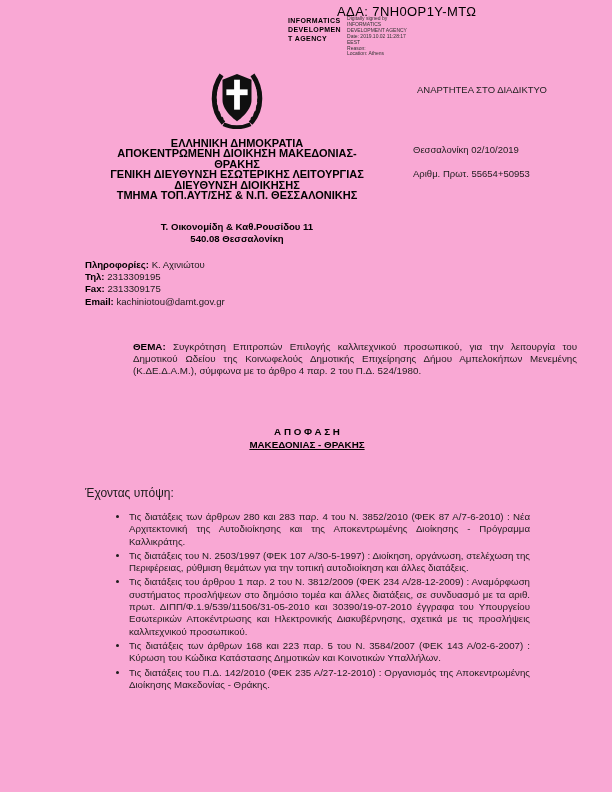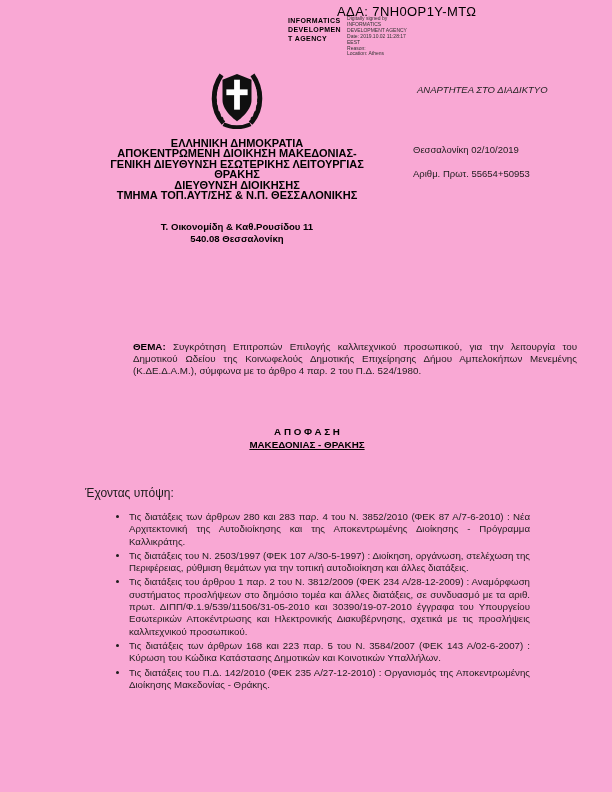--- a/index.html
+++ b/index.html
@@ -17,21 +17,21 @@
     position:absolute; top:4px; left:337px;
     font-size:13px; letter-spacing:0.4px; color:#000;
   }
   .sig { position:absolute; top:16px; left:288px; display:flex; }
   .sig-agency { font-size:7px; font-weight:bold; line-height:9px; letter-spacing:0.4px; color:#000; }
   .sig-agency span { display:block; }
   .sig-details { margin-left:6px; font-size:5px; line-height:5.9px; color:#333; width:70px; }
   .sig-details span { display:block; }
   .anartitea {
     position:absolute; top:84px; left:417px;
-    font-style:italic; font-size:9.5px; color:#222;
+    font-size:9.5px; color:#222;
   }
   .emblem { position:absolute; top:69px; left:208px; width:58px; height:62px; }
   .header-block {
     position:absolute; top:138px; left:57px; width:360px;
     text-align:center; font-weight:bold; font-size:11px; line-height:10.4px; color:#000;
   }
   .city-date { position:absolute; top:144px; left:413px; font-size:9.5px; }
   .protocol  { position:absolute; top:168px; left:413px; font-size:9.5px; }
   .address {
     position:absolute; top:221px; left:57px; width:360px;
@@ -93,34 +93,40 @@
       <path d="M30 5 L45 11 V32 C45 44 30 54 30 54 C30 54 15 44 15 32 V11 Z" fill="#101010"></path>
       <rect x="27" y="11" width="6" height="31" fill="#ffffff"></rect>
       <rect x="19" y="21" width="22" height="6" fill="#ffffff"></rect>
       <path d="M16 57 C24 61 36 61 44 57" stroke="#101010" stroke-width="4" fill="none"></path>
     </svg>
   </div>
 
   <div class="header-block">
     <div>ΕΛΛΗΝΙΚΗ ΔΗΜΟΚΡΑΤΙΑ</div>
     <div>ΑΠΟΚΕΝΤΡΩΜΕΝΗ ΔΙΟΙΚΗΣΗ ΜΑΚΕΔΟΝΙΑΣ-</div>
+    <div>ΘΡΑΚΗΣ</div>
     <div>ΓΕΝΙΚΗ ΔΙΕΥΘΥΝΣΗ ΕΣΩΤΕΡΙΚΗΣ ΛΕΙΤΟΥΡΓΙΑΣ</div>
-    <div>ΘΡΑΚΗΣ</div>
     <div>ΔΙΕΥΘΥΝΣΗ ΔΙΟΙΚΗΣΗΣ</div>
     <div>ΤΜΗΜΑ ΤΟΠ.ΑΥΤ/ΣΗΣ &amp; Ν.Π. ΘΕΣΣΑΛΟΝΙΚΗΣ</div>
   </div>
 
   <div class="city-date">Θεσσαλονίκη 02/10/2019</div>
   <div class="protocol">Αριθμ. Πρωτ. 55654+50953</div>
 
   <div class="address">
     <div>Τ. Οικονομίδη &amp; Καθ.Ρουσίδου 11</div>
     <div>540.08 Θεσσαλονίκη</div>
   </div>
 
+  <div class="contact">
+    <div><b>Πληροφορίες:</b> <span>Κ. Αχινιώτου</span></div>
+    <div><b>Τηλ:</b> <span>2313309195</span></div>
+    <div><b>Fax:</b> <span>2313309175</span></div>
+    <div><b>Email:</b> <span>kachiniotou@damt.gov.gr</span></div>
+  </div>
 
   <p class="subject">
     <b>ΘΕΜΑ:</b>
     <span>Συγκρότηση Επιτροπών Επιλογής καλλιτεχνικού προσωπικού, για την λειτουργία του Δημοτικού Ωδείου της Κοινωφελούς Δημοτικής Επιχείρησης Δήμου Αμπελοκήπων Μενεμένης (Κ.ΔΕ.Δ.Α.Μ.), σύμφωνα με το άρθρο 4 παρ. 2 του Π.Δ. 524/1980.</span>
   </p>
 
   <div class="decision">
     <div>Α Π Ο Φ Α Σ Η</div>
     <div class="u">ΜΑΚΕΔΟΝΙΑΣ - ΘΡΑΚΗΣ</div>
   </div>

